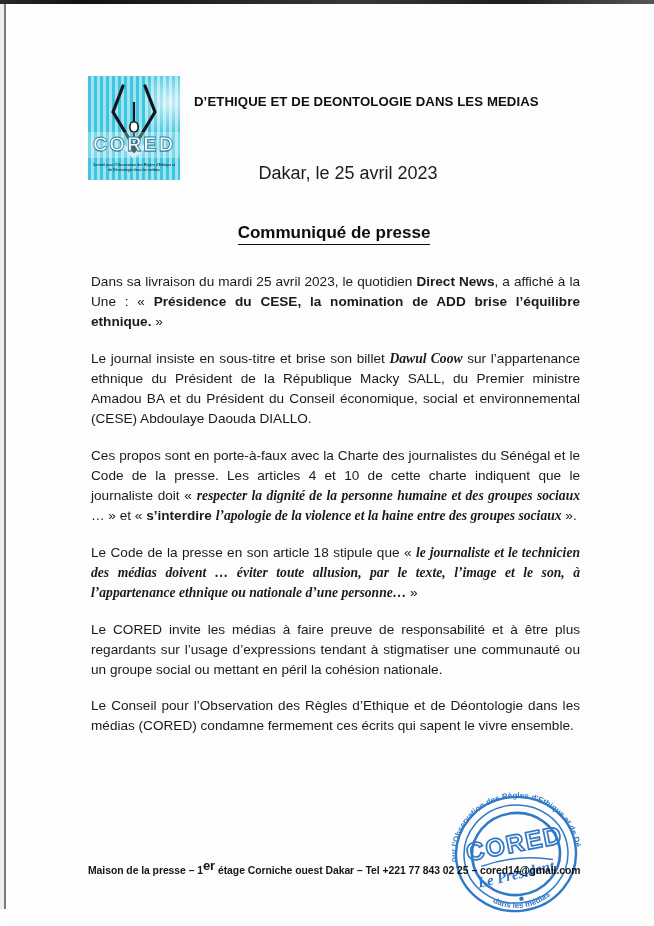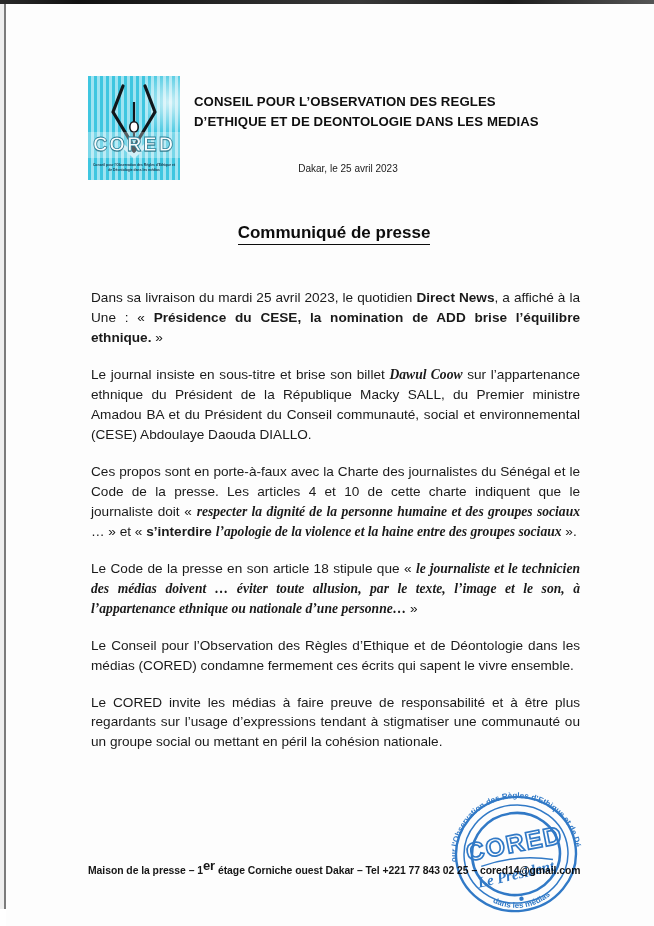--- a/index.html
+++ b/index.html
@@ -116,21 +116,21 @@
     letter-spacing: 0.1px;
     color: #0f0f0f;
   }
   .org-title div { white-space: nowrap; }
 
   
   .dateline {
     position: absolute;
     top: 163px; left: 0; right: 0;
     text-align: center;
-    font-size: 10px;
+    font-size: 18px;
     color: #1c1c1c;
     padding-left: 42px;
   }
 
   
   .doc-title {
     position: absolute;
     top: 223px; left: 0; right: 0;
     text-align: center;
     padding-left: 14px;
@@ -139,21 +139,21 @@
     color: #0d0d0d;
   }
   .doc-title span {
     border-bottom: 1.6px solid #0d0d0d;
     padding-bottom: 2px;
   }
 
   
   .body-copy {
     position: absolute;
-    top: 288px;
+    top: 272px;
     left: 91px;
     width: 489px;
   }
   .para {
     font-size: 13.6px;
     line-height: 1.47;
     text-align: justify;
     text-justify: inter-word;
     margin: 0 0 17px 0;
     color: #1a1a1a;
@@ -217,38 +217,37 @@
         <ellipse cx="33" cy="45" rx="4.2" ry="5.2" fill="#ffffff" stroke="#12161a" stroke-width="1.6"></ellipse>
         <path d="M20 62 L33 74 L46 62" fill="none" stroke="#bfeaf5" stroke-width="4"></path>
       </svg>
 
       <div class="logo-band"></div>
       <div class="logo-word">CORED</div>
       <div class="logo-tagline">Conseil pour l'Observation des Règles d'Ethique et de Déontologie dans les médias</div>
     </div>
 
     <div class="org-title">
-      <div>CONSEIL POUR L’OBSERVATION DES REGLES</div>
       <div>D’ETHIQUE ET DE DEONTOLOGIE DANS LES MEDIAS</div>
     </div>
   </div>
 
   <div class="dateline">Dakar, le 25 avril 2023</div>
 
   <div class="doc-title">
     <span>Communiqué de presse</span>
   </div>
 
   <div class="body-copy">
     <p class="para"><span>Dans sa livraison du mardi 25 avril 2023, le quotidien </span><span class="b">Direct News</span><span>, a affiché à la Une : « </span><span class="b">Présidence du CESE, la nomination de ADD brise l’équilibre ethnique.</span><span> »</span></p>
-    <p class="para"><span>Le journal insiste en sous-titre et brise son billet </span><span class="bi">Dawul Coow</span><span> sur l’appartenance ethnique du Président de la République Macky SALL, du Premier ministre Amadou BA et du Président du Conseil communauté, social et environnemental (CESE) Abdoulaye Daouda DIALLO.</span></p>
+    <p class="para"><span>Le journal insiste en sous-titre et brise son billet </span><span class="bi">Dawul Coow</span><span> sur l’appartenance ethnique du Président de la République Macky SALL, du Premier ministre Amadou BA et du Président du Conseil économique, social et environnemental (CESE) Abdoulaye Daouda DIALLO.</span></p>
     <p class="para"><span>Ces propos sont en porte-à-faux avec la Charte des journalistes du Sénégal et le Code de la presse. Les articles 4 et 10 de cette charte indiquent que le journaliste doit « </span><span class="bi">respecter la dignité de la personne humaine et des groupes sociaux</span><span> … » et « </span><span class="b">s’interdire </span><span class="bi">l’apologie de la violence et la haine entre des groupes sociaux</span><span> ».</span></p>
     <p class="para"><span>Le Code de la presse en son article 18 stipule que « </span><span class="bi">le journaliste et le technicien des médias doivent … éviter toute allusion, par le texte, l’image et le son, à l’appartenance ethnique ou nationale d’une personne…</span><span> »</span></p>
+    <p class="para"><span>Le CORED invite les médias à faire preuve de responsabilité et à être plus regardants sur l’usage d’expressions tendant à stigmatiser une communauté ou un groupe social ou mettant en péril la cohésion nationale.</span></p>
     <p class="para"><span>Le Conseil pour l’Observation des Règles d’Ethique et de Déontologie dans les médias (CORED) condamne fermement ces écrits qui sapent le vivre ensemble.</span></p>
-    <p class="para"><span>Le CORED invite les médias à faire preuve de responsabilité et à être plus regardants sur l’usage d’expressions tendant à stigmatiser une communauté ou un groupe social ou mettant en péril la cohésion nationale.</span></p>
   </div>
 
   <div class="footer-rule"></div>
   <div class="footer"><span>Maison de la presse – 1</span><sup>er</sup><span> étage Corniche ouest Dakar – Tel +221 77 843 02 25 – cored14@gmail.com</span></div>
 
   <svg class="stamp" viewBox="0 0 152 130">
     <defs>
       <path id="ringTop" d="M 16,70 A 60,58 0 0 1 136,70"></path>
       <path id="ringBottom" d="M 26,74 A 50,48 0 0 0 126,74"></path>
     </defs>

